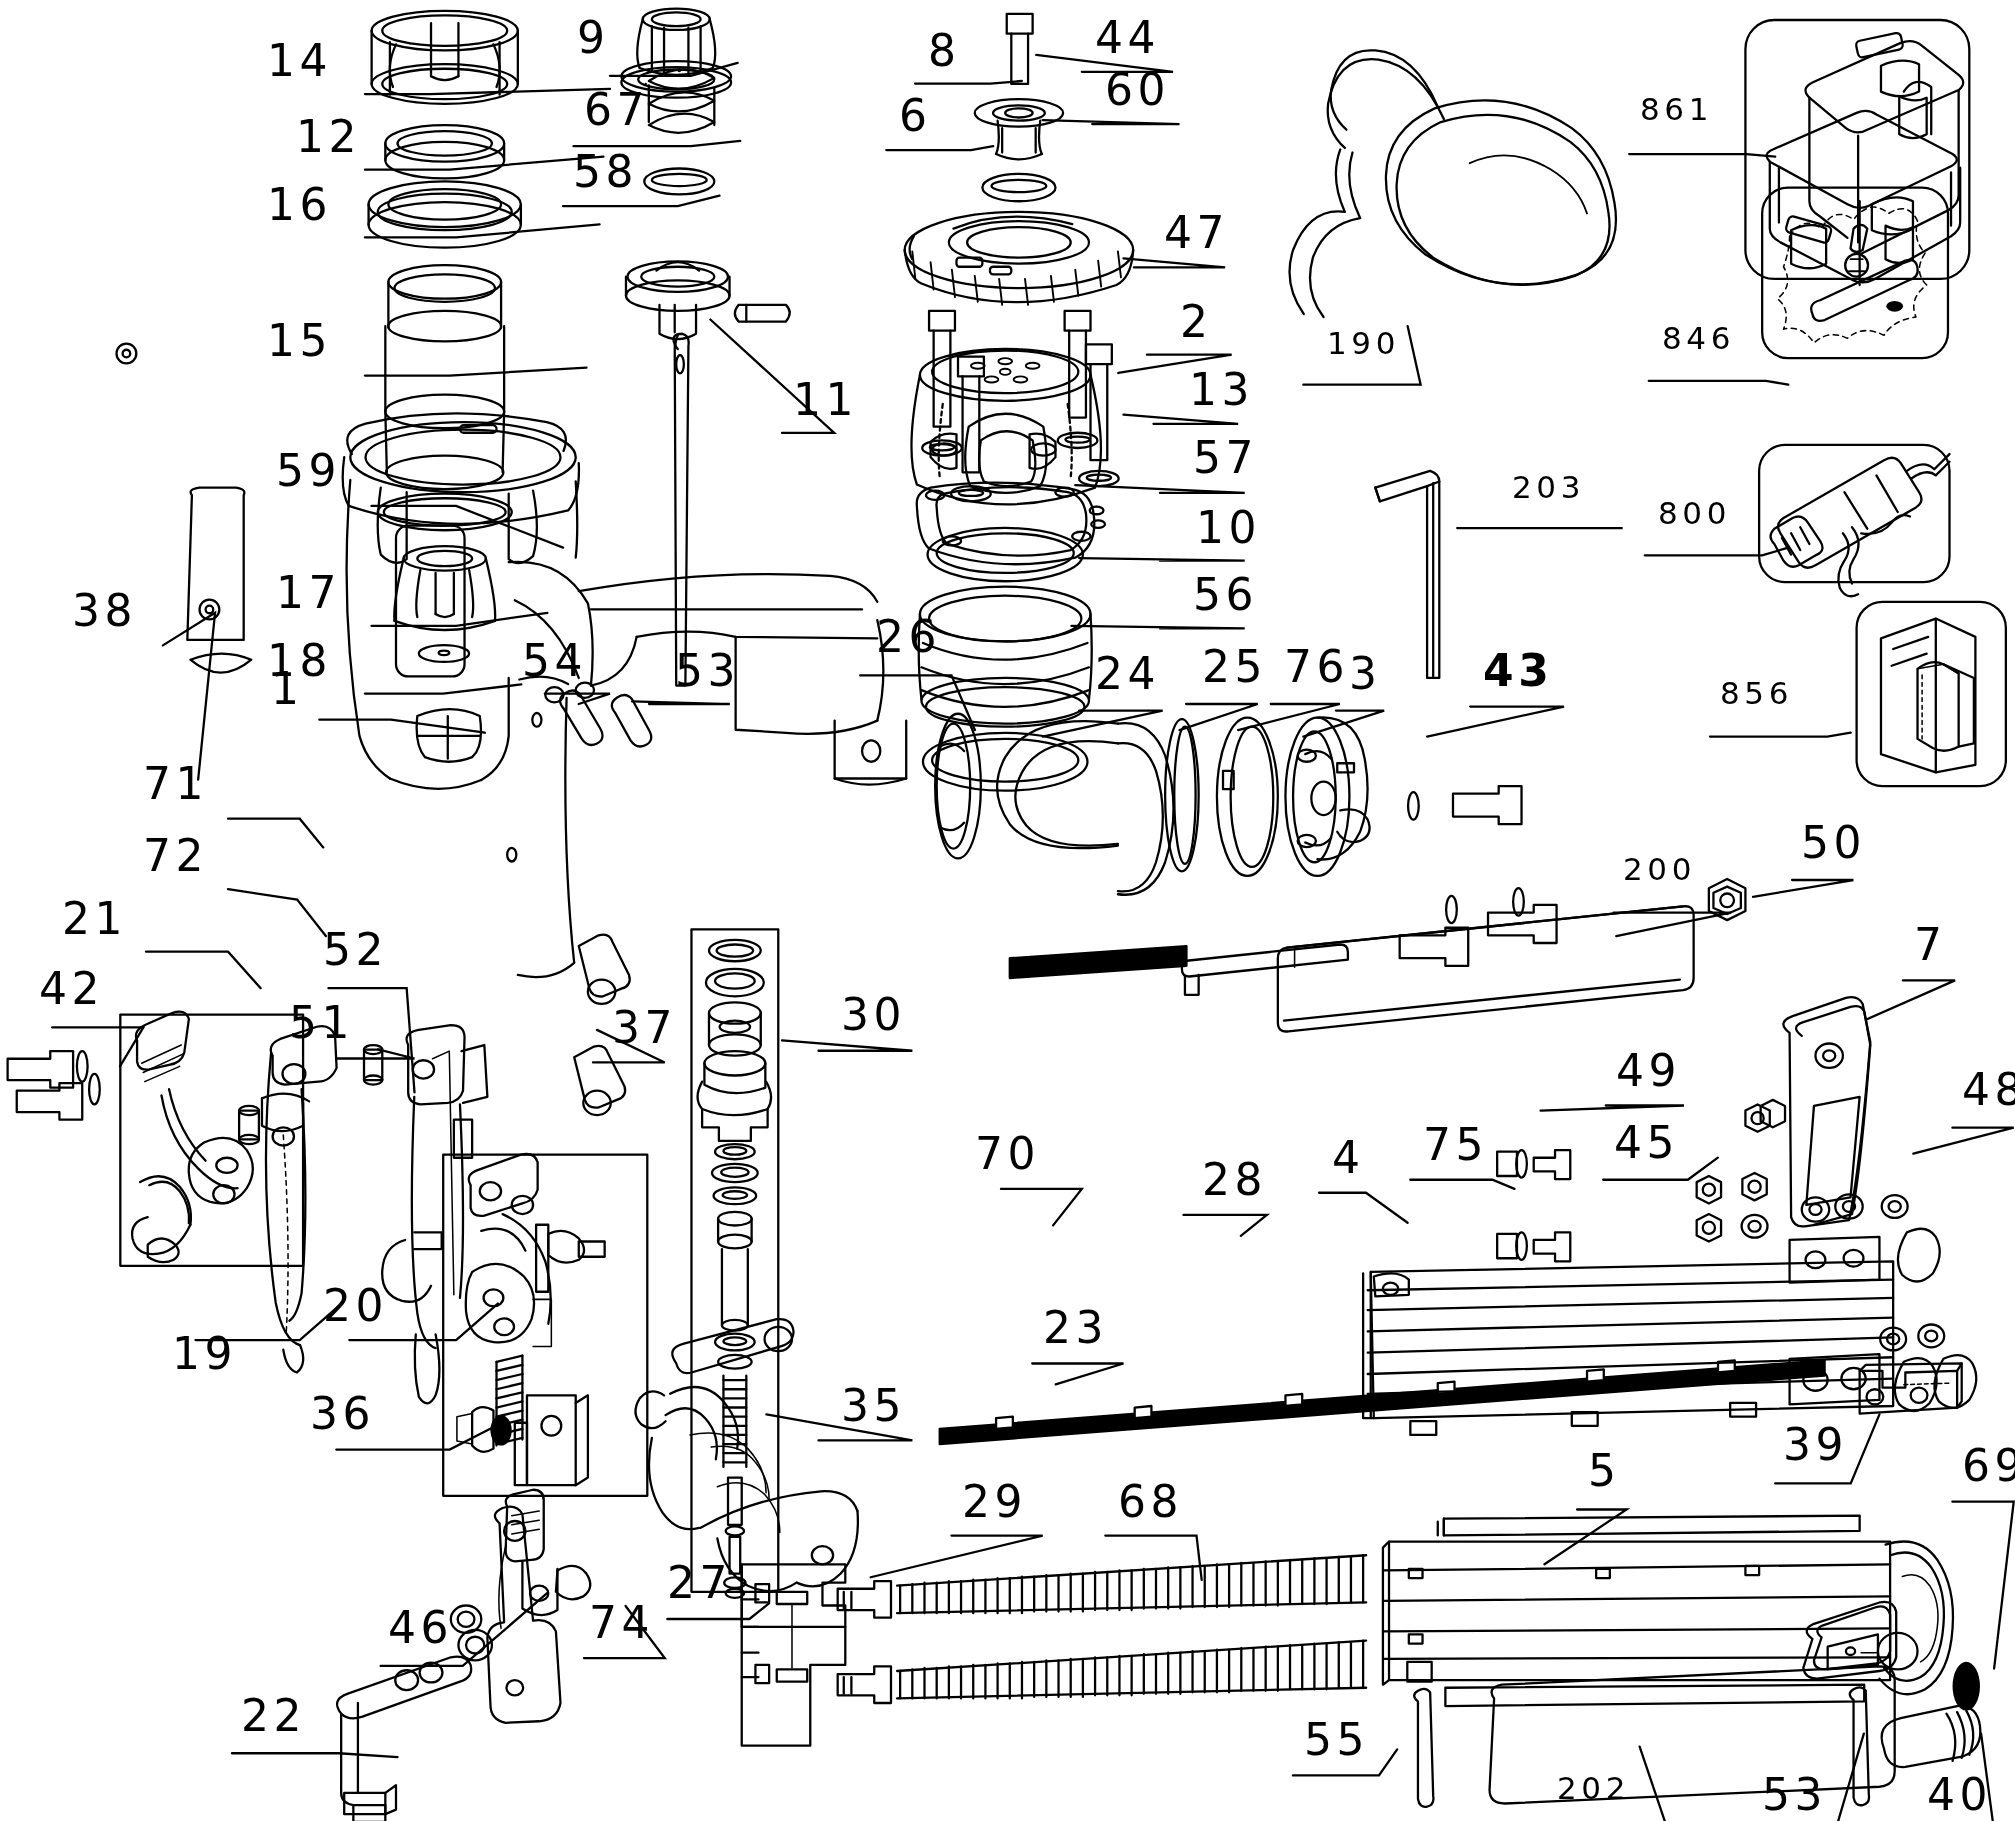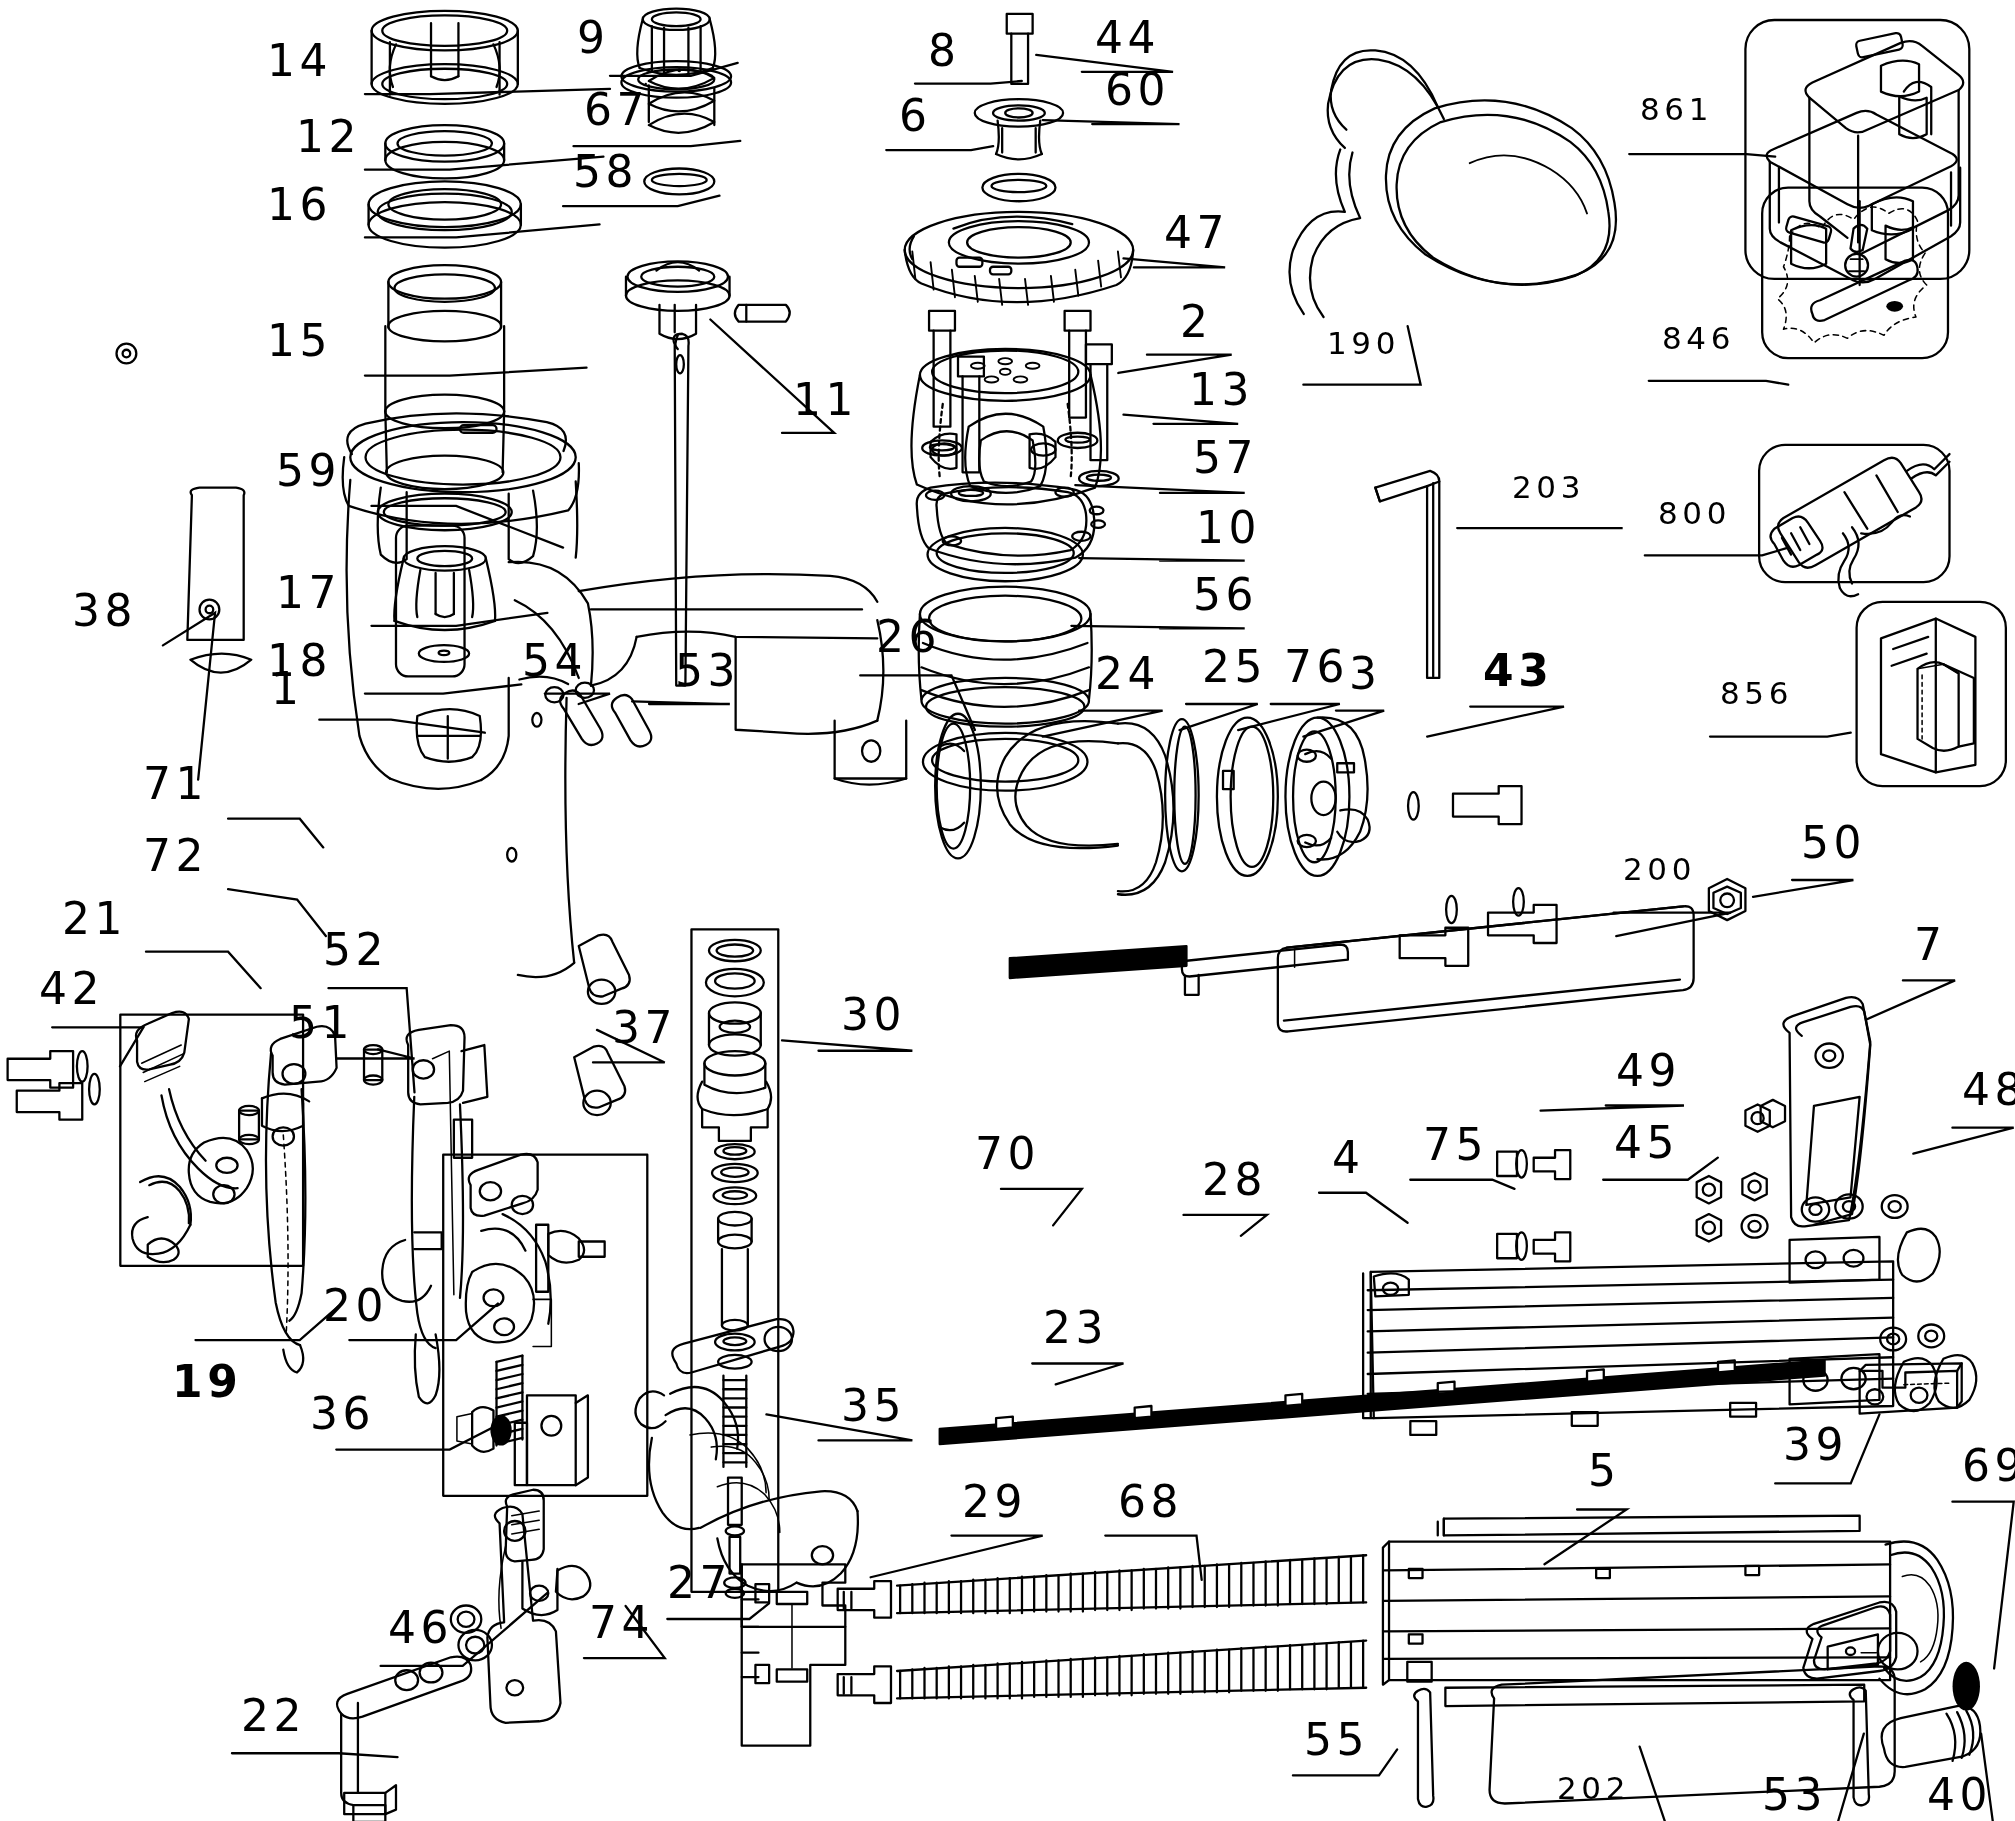--- a/index.html
+++ b/index.html
@@ -854,21 +854,21 @@
       <div class="cal" style="left: 1202px; top: 645px;">25</div>
       <div class="cal" style="left: 1284px; top: 645px;">76</div>
       <div class="cal" style="left: 1349px; top: 652px;">3</div>
       <div class="cal" style="left: 1483px; top: 649px; font-weight: bold;">43</div>
       <div class="cal" style="left: 62px; top: 897px;">21</div>
       <div class="cal" style="left: 39px; top: 967px;">42</div>
       <div class="cal" style="left: 323px; top: 928px;">52</div>
       <div class="cal" style="left: 289px; top: 1001px;">51</div>
       <div class="cal" style="left: 612px; top: 1006px;">37</div>
       <div class="cal" style="left: 841px; top: 993px;">30</div>
-      <div class="cal" style="left: 172px; top: 1360px; font-weight: bold;">19</div>
+      <div class="cal" style="left: 172px; top: 1332px;">19</div>
       <div class="cal" style="left: 323px; top: 1284px;">20</div>
       <div class="cal" style="left: 310px; top: 1392px;">36</div>
       <div class="cal" style="left: 841px; top: 1384px;">35</div>
       <div class="cal" style="left: 975px; top: 1132px;">70</div>
       <div class="cal" style="left: 1202px; top: 1158px;">28</div>
       <div class="cal" style="left: 1043px; top: 1306px;">23</div>
       <div class="cal" style="left: 1332px; top: 1136px;">4</div>
       <div class="cal" style="left: 1423px; top: 1123px;">75</div>
       <div class="cal" style="left: 1616px; top: 1049px;">49</div>
       <div class="cal" style="left: 1614px; top: 1121px;">45</div>

